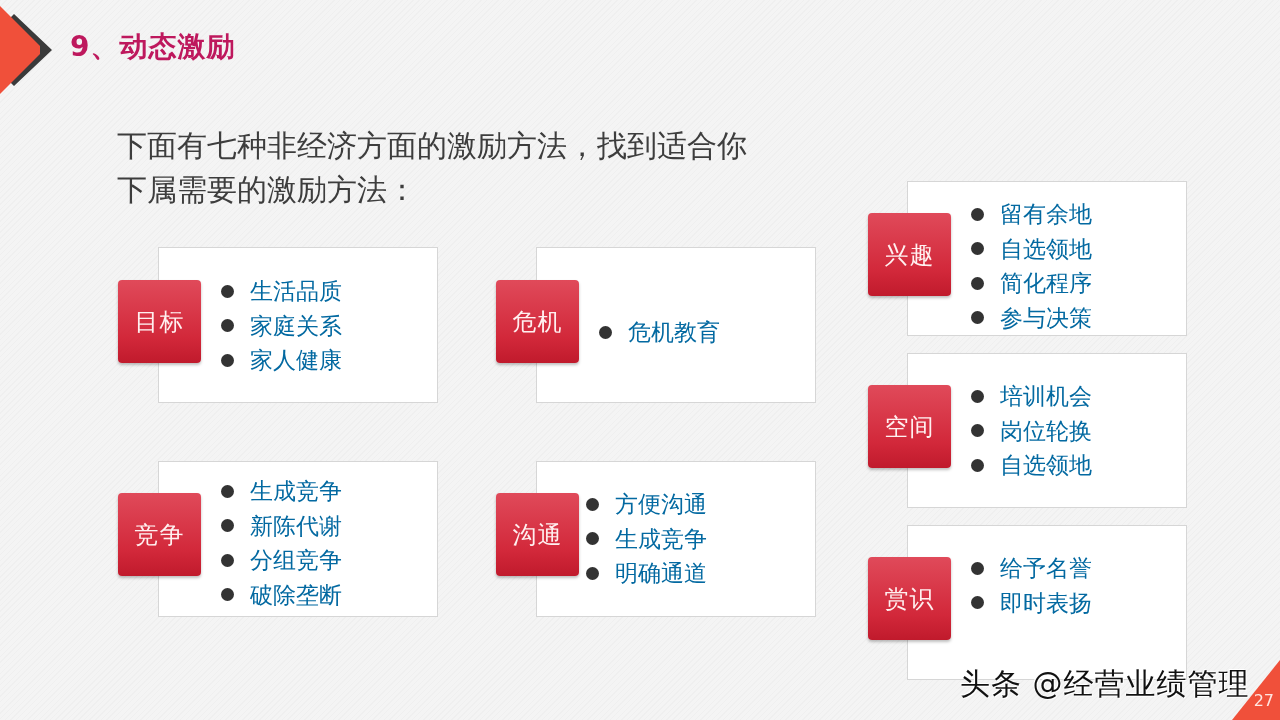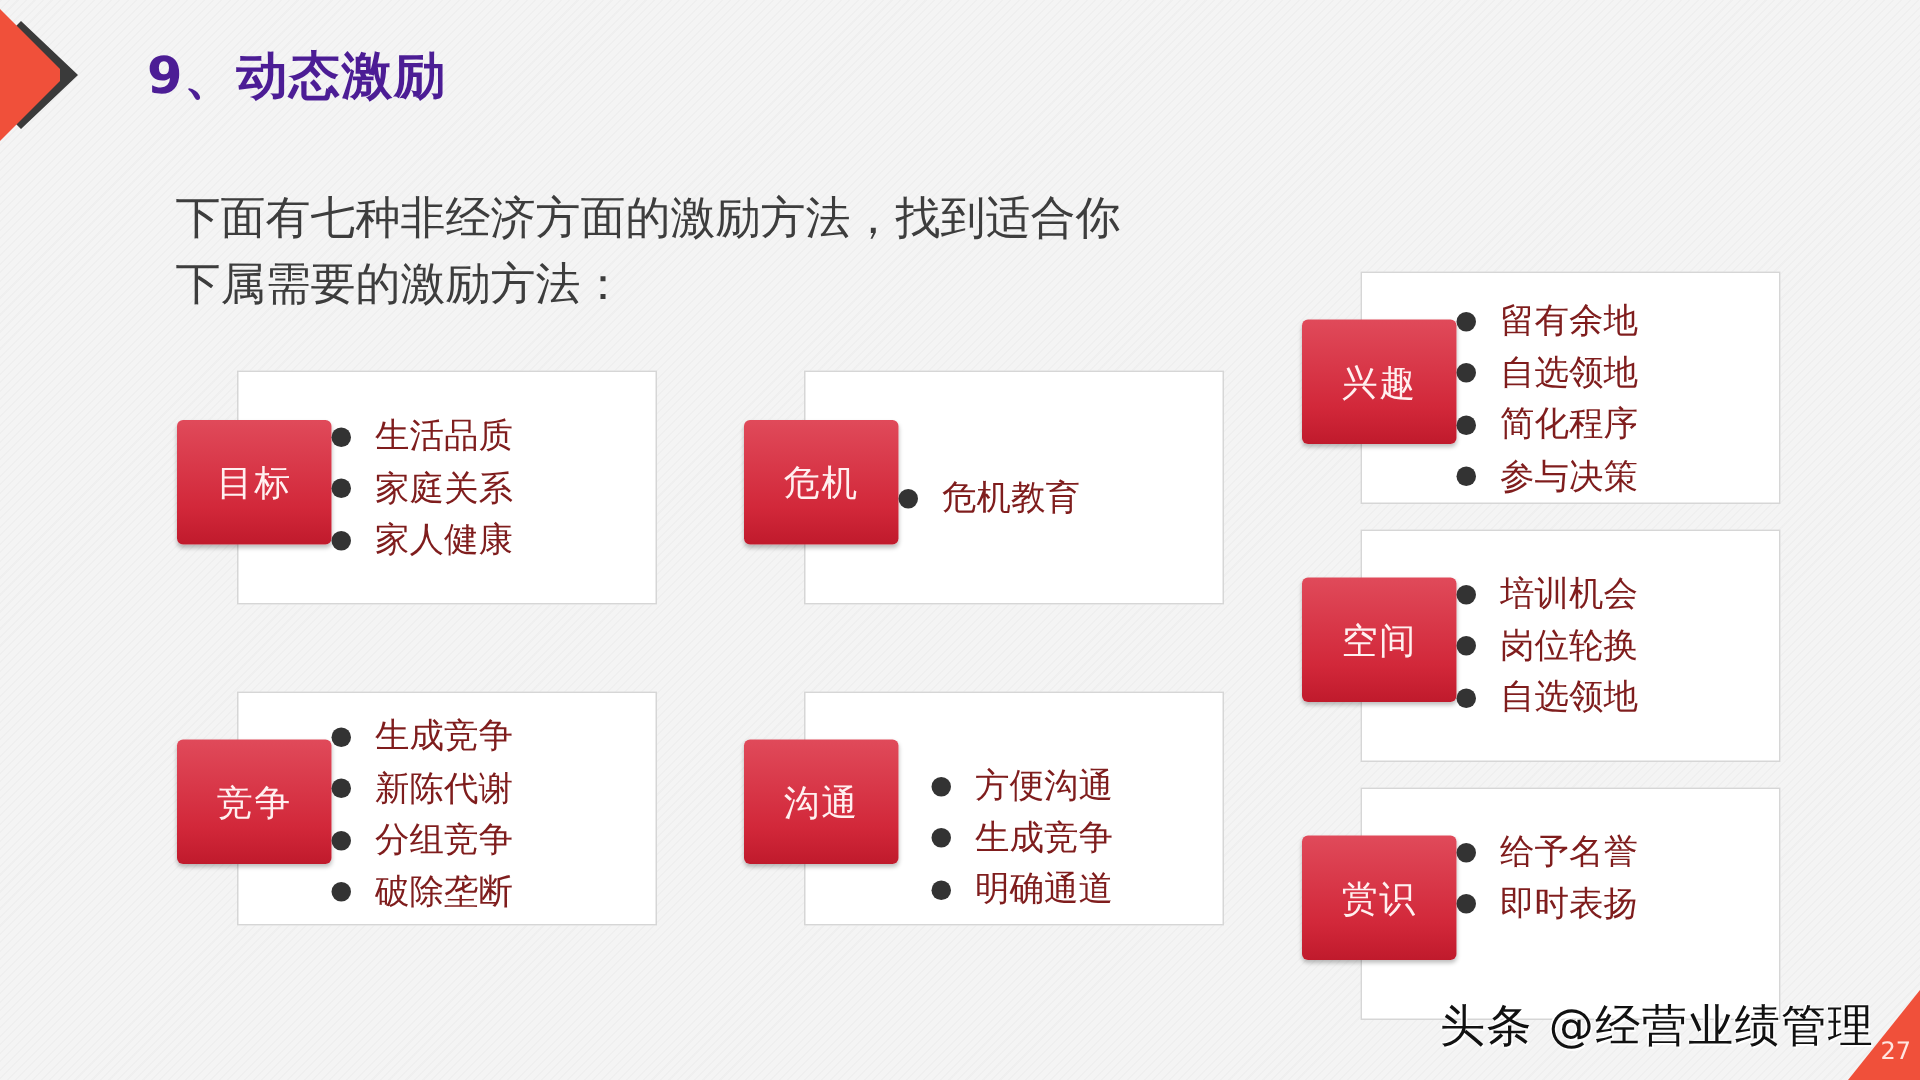--- a/index.html
+++ b/index.html
@@ -8,45 +8,45 @@
     position: relative;
     font-family: "DejaVu Sans", "Liberation Sans", sans-serif;
     color: #3a3a3a;
     background-color: #f4f4f4;
     background-image: repeating-linear-gradient(135deg, rgba(0,0,0,0.018) 0px, rgba(0,0,0,0.018) 1px, transparent 1px, transparent 4px);
   }
   
   .corner-arrow { position: absolute; left: 0; top: 0; width: 60px; height: 100px; }
   .title {
     position: absolute; left: 70px; top: 28px;
-    font-size: 34px; font-weight: bold; color: #4c1d95; letter-spacing: 1px; margin-left: 28px;
+    font-size: 28px; font-weight: bold; color: #be185d; letter-spacing: 1px;
   }
   .intro {
     position: absolute; left: 117px; top: 124px; width: 720px;
     font-size: 30px; line-height: 44px; color: #3d3d3d;
   }
   .card {
     position: absolute; background: #ffffff;
     border: 1px solid #d6d6d6;
   }
   .tag {
-    position: absolute; width: 103px; height: 83px; border-radius: 4px;
+    position: absolute; width: 83px; height: 83px; border-radius: 4px;
     background: linear-gradient(to bottom, #e04a5a 0%, #d2283a 70%, #c01a2c 100%);
     box-shadow: 0 2px 3px rgba(0,0,0,0.25);
     color: #fff0f0; font-size: 24px;
     display: flex; align-items: center; justify-content: center;
     letter-spacing: 1px;
     text-align: center;
   }
   .items {
     position: absolute; list-style: none;
   }
   .items li {
     display: flex; align-items: center;
-    font-size: 23px; line-height: 34.5px; color: #7f1d1d;
+    font-size: 23px; line-height: 34.5px; color: #0369a1;
   }
   .bullet {
     display: inline-block; width: 13px; height: 13px; border-radius: 50%;
     background: #333; margin-right: 16px; flex-shrink: 0;
   }
   .watermark {
     position: absolute; left: 960px; top: 664px;
     font-size: 30px; color: #111; letter-spacing: 1px;
     text-shadow: 1px 1px 0 #fff, -1px -1px 0 #fff;
   }
@@ -112,21 +112,21 @@
       <span>分组竞争</span>
     </li>
   <li>
       <span class="bullet"></span>
       <span>破除垄断</span>
     </li>
 </ul>
 
 <div class="card" style="left:536px;top:461px;width:280px;height:156px;"></div>
 <div class="tag" style="left:496px;top:493px;">沟通</div>
-<ul class="items" style="left:621px;top:487px;margin-top:20px;">
+<ul class="items" style="left:586px;top:487px;">
   <li>
       <span class="bullet"></span>
       <span>方便沟通</span>
     </li>
   <li>
       <span class="bullet"></span>
       <span>生成竞争</span>
     </li>
   <li>
       <span class="bullet"></span>

